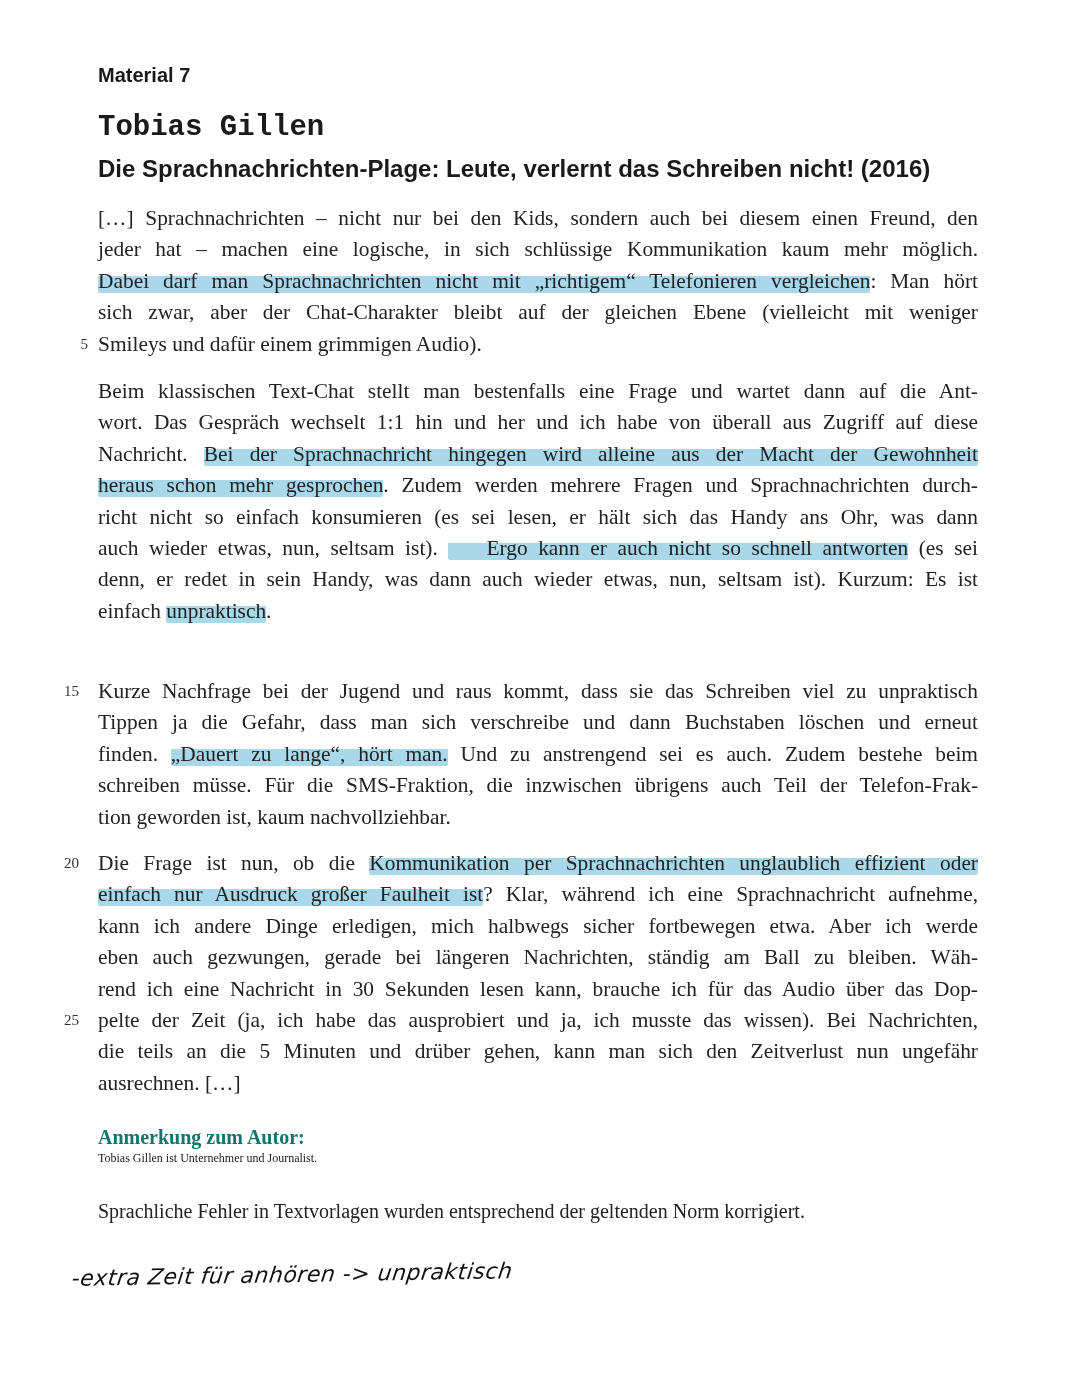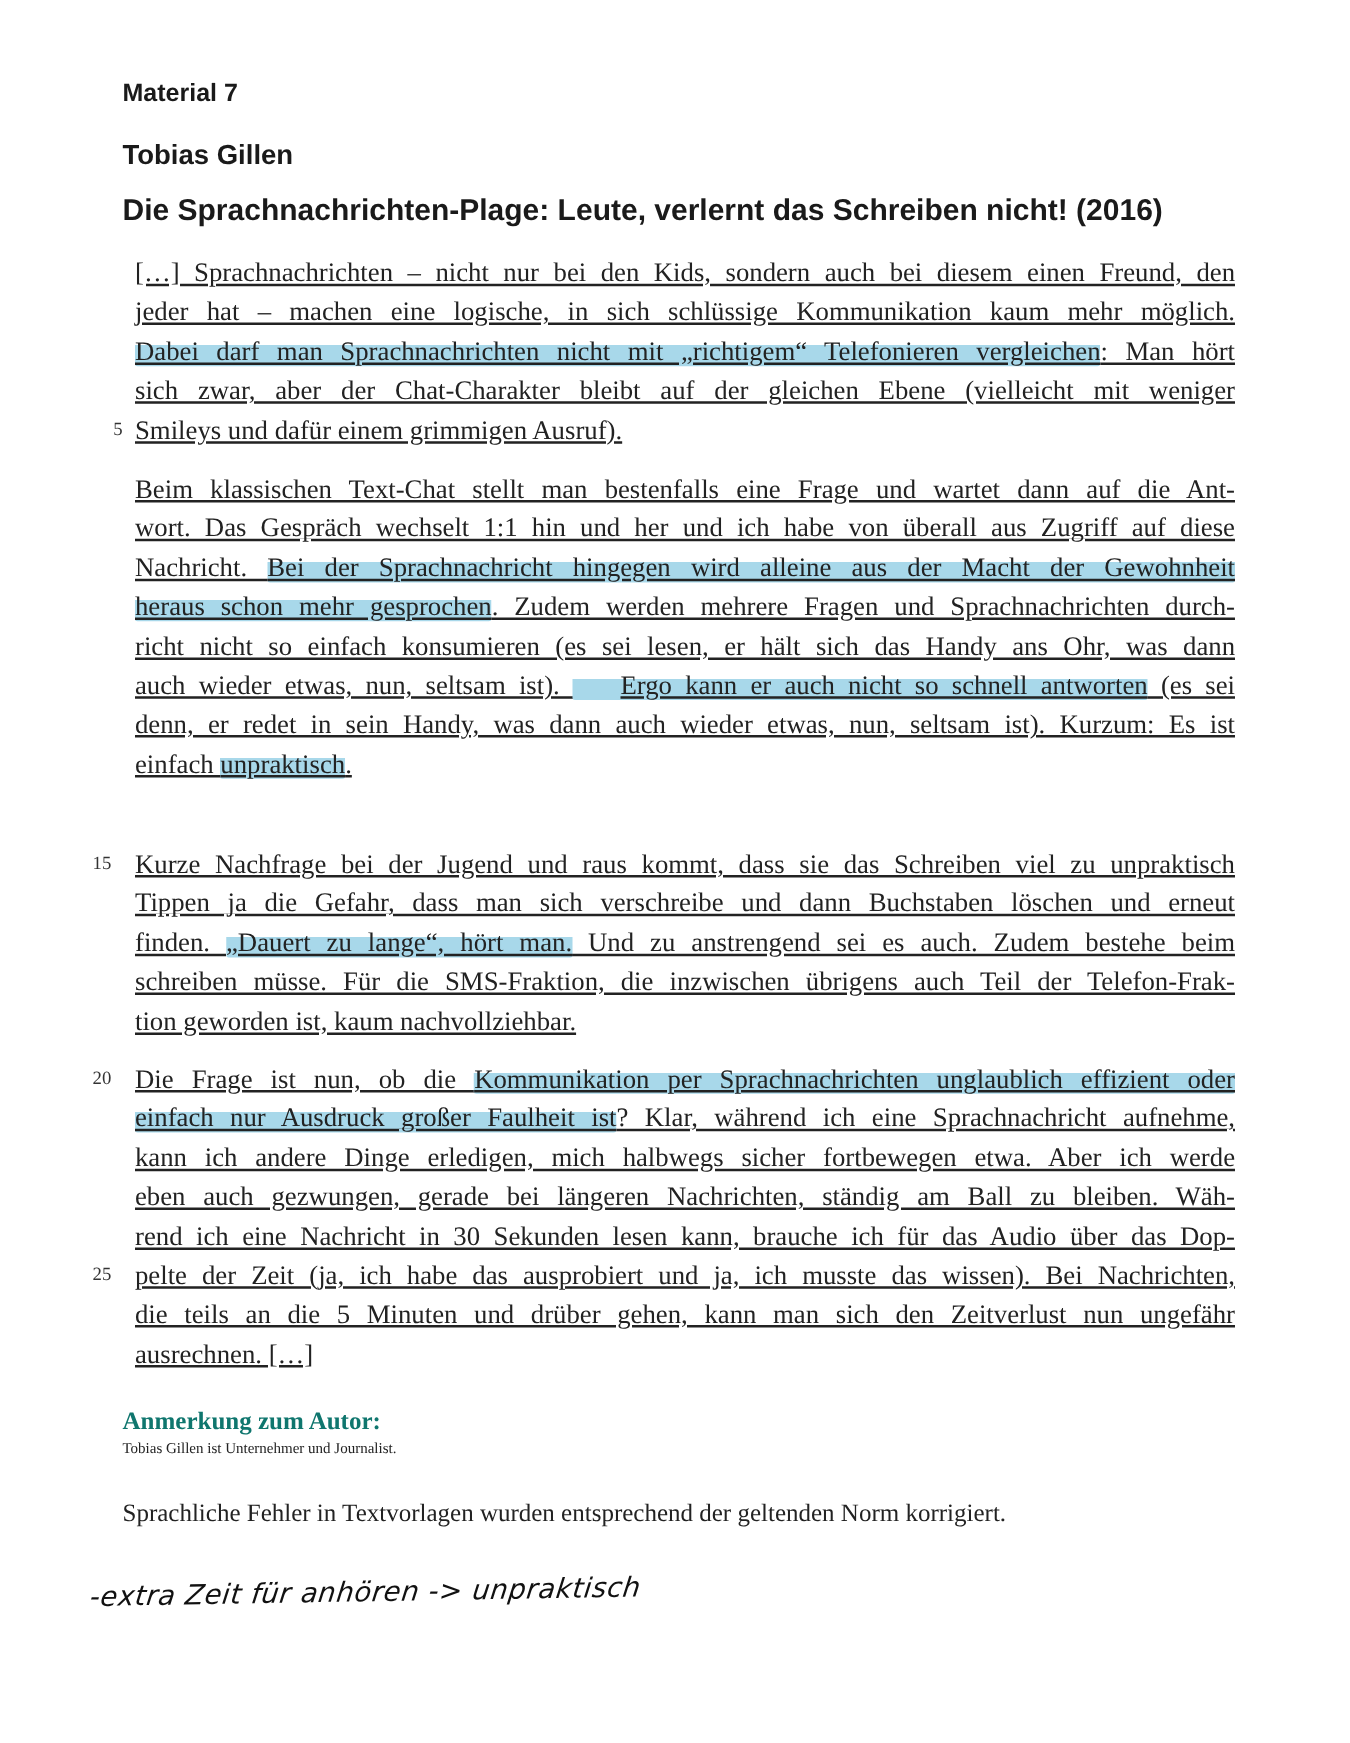--- a/index.html
+++ b/index.html
@@ -24,43 +24,42 @@
       position: absolute;
       left: 98px; top: 64px;
       font-family: "Liberation Sans", sans-serif;
       font-weight: bold;
       font-size: 20px;
       color: #1a1a1a;
     }
     .author {
       position: absolute;
       left: 98px; top: 111px;
-      font-family: Liberation Sans, sans-serif;
+      font-family: Liberation Mono, monospace;
       font-weight: bold;
-      font-size: 22px;
+      font-size: 29px;
       color: #1a1a1a;
     }
     .title {
       position: absolute;
       left: 98px; top: 155px;
       font-family: "Liberation Sans", sans-serif;
       font-weight: bold;
       font-size: 24px;
       color: #1a1a1a;
       white-space: nowrap;
     }
     .body-text {
       position: absolute;
-      left: 108px;
+      left: 98px;
       width: 880px;
       font-family: "Liberation Serif", serif;
       font-size: 21.4px;
       line-height: 31.4px;
       color: #222;
-      text-decoration: underline;
     }
     .line {
       display: block;
       white-space: nowrap;
       height: 31.4px;
       position: relative;
     }
     .line.just {
       text-align: justify;
       text-align-last: justify;
@@ -117,21 +116,21 @@
 <div class="page">
   <div class="material">Material 7</div>
   <div class="author">Tobias Gillen</div>
   <div class="title">Die Sprachnachrichten-Plage: Leute, verlernt das Schreiben nicht! (2016)</div>
 
   <div class="body-text" id="para-0" style="top:203px;">
       <span class="line just"><span>[…] Sprachnachrichten – nicht nur bei den Kids, sondern auch bei diesem einen Freund, den</span></span>
       <span class="line just"><span>jeder hat – machen eine logische, in sich schlüssige Kommunikation kaum mehr möglich.</span></span>
       <span class="line just"><span class="hl" style="background: linear-gradient(transparent 0%, transparent 30%, rgb(168, 216, 234) 30%, rgb(168, 216, 234) 100%);">Dabei darf man Sprachnachrichten nicht mit „richtigem“ Telefonieren vergleichen</span><span>: Man hört</span></span>
       <span class="line just"><span>sich zwar, aber der Chat-Charakter bleibt auf der gleichen Ebene (vielleicht mit weniger</span></span>
-      <span class="line"><span class="ln">5</span><span>Smileys und dafür einem grimmigen Ausruf).</span></span>
+      <span class="line"><span class="ln">5</span><span>Smileys und dafür einem grimmigen Audio).</span></span>
     </div>
   <div class="body-text" id="para-1" style="top:376px;">
       <span class="line just"><span>Beim klassischen Text-Chat stellt man bestenfalls eine Frage und wartet dann auf die Ant-</span></span>
       <span class="line just"><span>wort. Das Gespräch wechselt 1:1 hin und her und ich habe von überall aus Zugriff auf diese</span></span>
       <span class="line just"><span>Nachricht. </span><span class="hl" style="background: linear-gradient(transparent 0%, transparent 30%, rgb(168, 216, 234) 30%, rgb(168, 216, 234) 100%);">Bei der Sprachnachricht hingegen wird alleine aus der Macht der Gewohnheit</span></span>
       <span class="line just"><span class="hl" style="background: linear-gradient(transparent 0%, transparent 30%, rgb(168, 216, 234) 30%, rgb(168, 216, 234) 100%);">heraus schon mehr gesprochen</span><span>. Zudem werden mehrere Fragen und Sprachnachrichten durch-</span></span>
       <span class="line just"><span>richt nicht so einfach konsumieren (es sei lesen, er hält sich das Handy ans Ohr, was dann</span></span>
       <span class="line just"><span>auch wieder etwas, nun, seltsam ist). </span><span class="hl" style="background: linear-gradient(transparent 0%, transparent 30%, rgb(168, 216, 234) 30%, rgb(168, 216, 234) 100%); padding-left: 38px;">Ergo kann er auch nicht so schnell antworten</span><span> (es sei</span></span>
       <span class="line just"><span>denn, er redet in sein Handy, was dann auch wieder etwas, nun, seltsam ist). Kurzum: Es ist</span></span>
       <span class="line"><span>einfach </span><span class="hl" style="background: linear-gradient(transparent 0%, transparent 30%, rgb(168, 216, 234) 30%, rgb(168, 216, 234) 100%);">unpraktisch</span><span>.</span></span>

